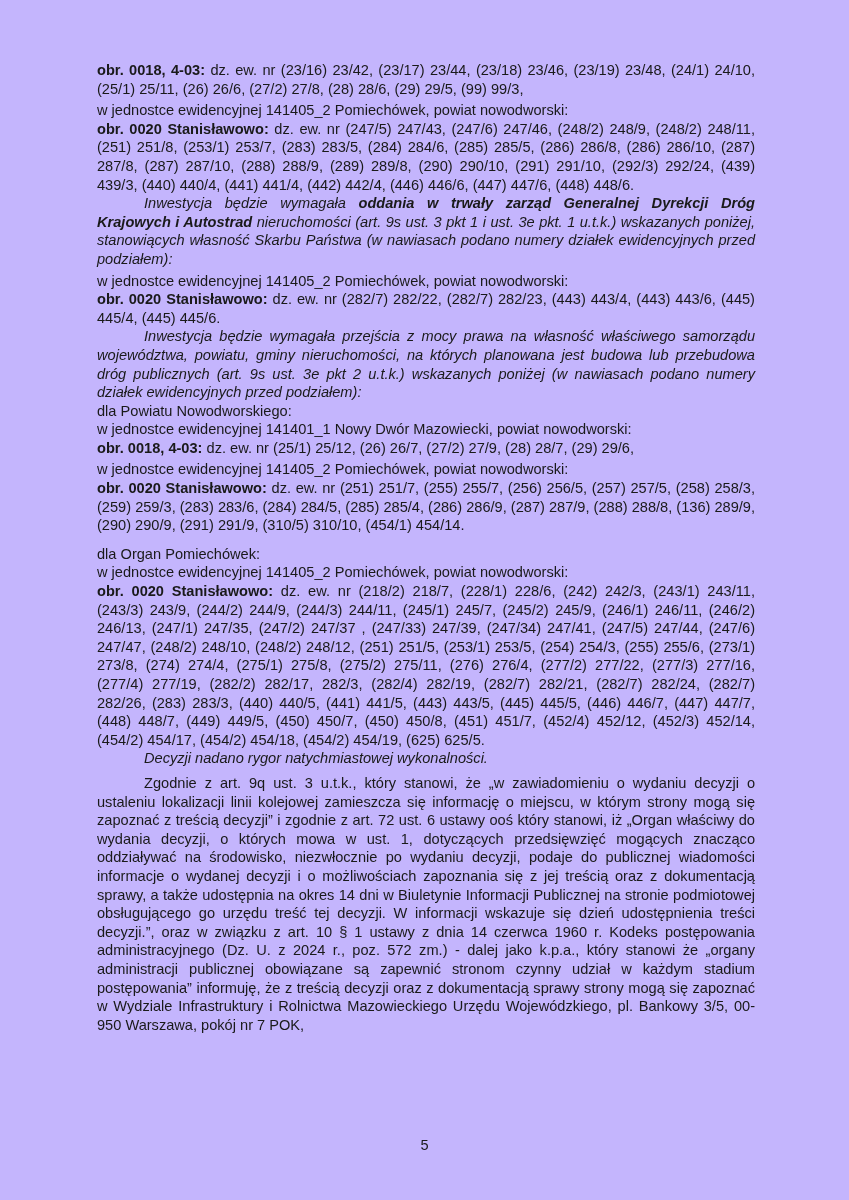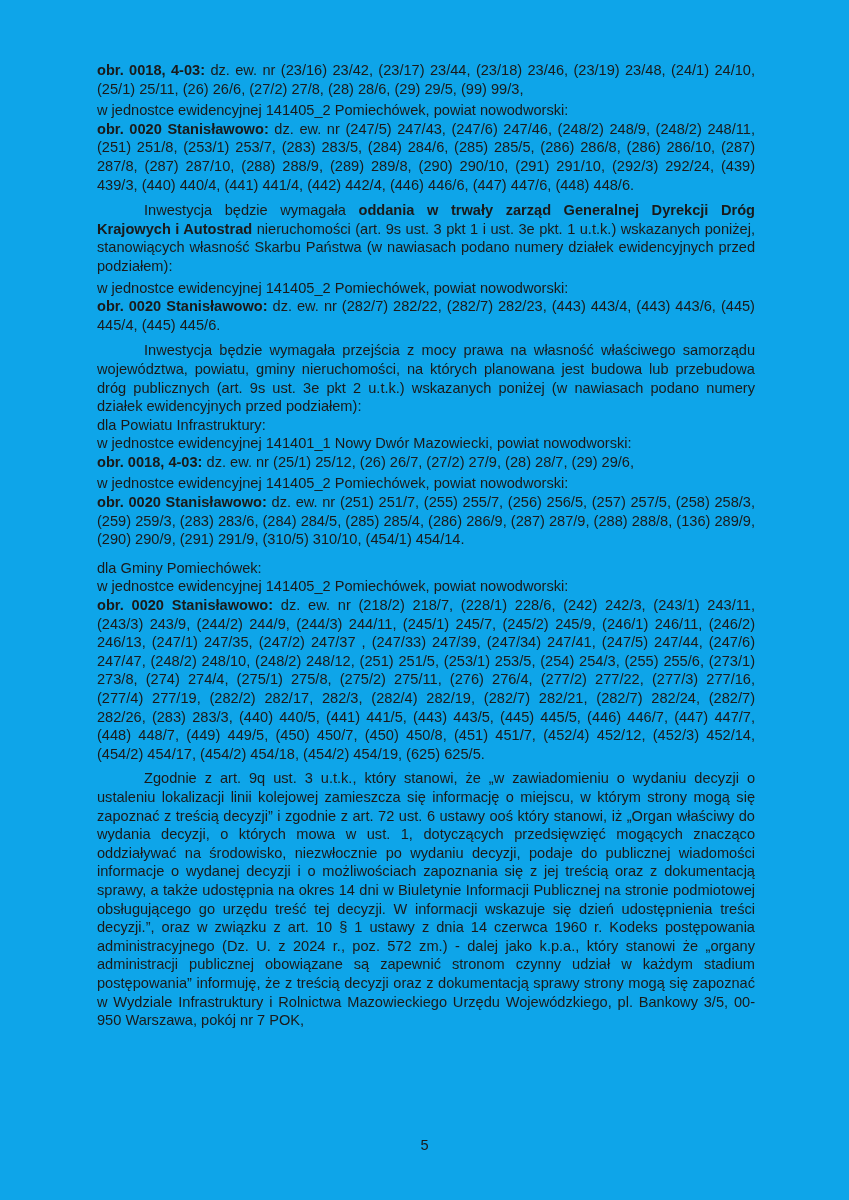--- a/index.html
+++ b/index.html
@@ -5,40 +5,40 @@
   html, body {
     margin: 0;
     padding: 0;
     background: #e8e8e8;
   }
   .page {
     position: relative;
     width: 849px;
     height: 1200px;
     margin: 0 auto;
-    background: #0ea5e9;
+    background: #c4b5fd;
     overflow: hidden;
     font-family: "Liberation Sans", sans-serif;
     color: #1a1a1a;
   }
   .content {
     position: absolute;
     left: 97px;
     top: 61px;
     width: 658px;
     font-size: 14.6px;
     line-height: 18.6px;
     text-align: justify;
   }
   p.blk { margin: 0; padding: 0; }
   p.header       { margin-top: 3px; }
   p.header-tight { margin-top: 0; }
   p.label        { margin-top: 0; }
   p.label-gap    { margin-top: 10px; }
-  p.para         { margin-top: 7px; text-indent: 47px; }
+  p.para         { text-indent: 47px; font-style: italic; }
   p.para-tight   { margin-top: 6px;  text-indent: 47px; }
   .b { font-weight: 700; }
   .u { }
   .footer {
     position: absolute;
     left: 0;
     top: 1136px;
     width: 849px;
     text-align: center;
     font-size: 14.6px;
@@ -50,24 +50,25 @@
 
 <div class="page">
   <div class="content" id="doc-content">
       <p class="blk list"><span class="b">obr. 0018, 4-03:</span><span> dz. ew. nr (23/16) 23/42, (23/17) 23/44, (23/18) 23/46, (23/19) 23/48, (24/1) 24/10, (25/1) 25/11, (26) 26/6, (27/2) 27/8, (28) 28/6, (29) 29/5, (99) 99/3,</span></p>
       <p class="blk header"><span class="u">w jednostce ewidencyjnej 141405_2 Pomiechówek, powiat nowodworski:</span></p>
       <p class="blk list"><span class="b">obr. 0020 Stanisławowo:</span><span> dz. ew. nr (247/5) 247/43, (247/6) 247/46, (248/2) 248/9, (248/2) 248/11, (251) 251/8, (253/1) 253/7, (283) 283/5, (284) 284/6, (285) 285/5, (286) 286/8, (286) 286/10, (287) 287/8, (287) 287/10, (288) 288/9, (289) 289/8, (290) 290/10, (291) 291/10, (292/3) 292/24, (439) 439/3, (440) 440/4, (441) 441/4, (442) 442/4, (446) 446/6, (447) 447/6, (448) 448/6.</span></p>
       <p class="blk para"><span>Inwestycja będzie wymagała </span><span class="b">oddania w trwały zarząd Generalnej Dyrekcji Dróg Krajowych i Autostrad</span><span> nieruchomości (art. 9s ust. 3 pkt 1 i ust. 3e pkt. 1 u.t.k.) wskazanych poniżej, stanowiących własność Skarbu Państwa (w nawiasach podano numery działek ewidencyjnych przed podziałem):</span></p>
       <p class="blk header"><span class="u">w jednostce ewidencyjnej 141405_2 Pomiechówek, powiat nowodworski:</span></p>
       <p class="blk list"><span class="b">obr. 0020 Stanisławowo:</span><span> dz. ew. nr (282/7) 282/22, (282/7) 282/23, (443) 443/4, (443) 443/6, (445) 445/4, (445) 445/6.</span></p>
       <p class="blk para"><span>Inwestycja będzie wymagała przejścia z mocy prawa na własność właściwego samorządu województwa, powiatu, gminy nieruchomości, na których planowana jest budowa lub przebudowa dróg publicznych (art. 9s ust. 3e pkt 2 u.t.k.) wskazanych poniżej (w nawiasach podano numery działek ewidencyjnych przed podziałem):</span></p>
-      <p class="blk label"><span>dla Powiatu Infrastruktury:</span></p>
+      <p class="blk label"><span>dla Powiatu Nowodworskiego:</span></p>
       <p class="blk header-tight"><span class="u">w jednostce ewidencyjnej 141401_1 Nowy Dwór Mazowiecki, powiat nowodworski:</span></p>
       <p class="blk list"><span class="b">obr. 0018, 4-03:</span><span> dz. ew. nr (25/1) 25/12, (26) 26/7, (27/2) 27/9, (28) 28/7, (29) 29/6,</span></p>
       <p class="blk header"><span class="u">w jednostce ewidencyjnej 141405_2 Pomiechówek, powiat nowodworski:</span></p>
       <p class="blk list"><span class="b">obr. 0020 Stanisławowo:</span><span> dz. ew. nr (251) 251/7, (255) 255/7, (256) 256/5, (257) 257/5, (258) 258/3, (259) 259/3, (283) 283/6, (284) 284/5, (285) 285/4, (286) 286/9, (287) 287/9, (288) 288/8, (136) 289/9, (290) 290/9, (291) 291/9, (310/5) 310/10, (454/1) 454/14.</span></p>
-      <p class="blk label-gap"><span>dla Gminy Pomiechówek:</span></p>
+      <p class="blk label-gap"><span>dla Organ Pomiechówek:</span></p>
       <p class="blk header-tight"><span class="u">w jednostce ewidencyjnej 141405_2 Pomiechówek, powiat nowodworski:</span></p>
       <p class="blk list"><span class="b">obr. 0020 Stanisławowo:</span><span> dz. ew. nr (218/2) 218/7, (228/1) 228/6, (242) 242/3, (243/1) 243/11, (243/3) 243/9, (244/2) 244/9, (244/3) 244/11, (245/1) 245/7, (245/2) 245/9, (246/1) 246/11, (246/2) 246/13, (247/1) 247/35, (247/2) 247/37 , (247/33) 247/39, (247/34) 247/41, (247/5) 247/44, (247/6) 247/47, (248/2) 248/10, (248/2) 248/12, (251) 251/5, (253/1) 253/5, (254) 254/3, (255) 255/6, (273/1) 273/8, (274) 274/4, (275/1) 275/8, (275/2) 275/11, (276) 276/4, (277/2) 277/22, (277/3) 277/16, (277/4) 277/19, (282/2) 282/17, 282/3, (282/4) 282/19, (282/7) 282/21, (282/7) 282/24, (282/7) 282/26, (283) 283/3, (440) 440/5, (441) 441/5, (443) 443/5, (445) 445/5, (446) 446/7, (447) 447/7, (448) 448/7, (449) 449/5, (450) 450/7, (450) 450/8, (451) 451/7, (452/4) 452/12, (452/3) 452/14, (454/2) 454/17, (454/2) 454/18, (454/2) 454/19, (625) 625/5.</span></p>
+      <p class="blk para"><span>Decyzji nadano rygor natychmiastowej wykonalności.</span></p>
       <p class="blk para-tight"><span>Zgodnie z art. 9q ust. 3 u.t.k., który stanowi, że „w zawiadomieniu o wydaniu decyzji o ustaleniu lokalizacji linii kolejowej zamieszcza się informację o miejscu, w którym strony mogą się zapoznać z treścią decyzji” i zgodnie z art. 72 ust. 6 ustawy ooś który stanowi, iż „Organ właściwy do wydania decyzji, o których mowa w ust. 1, dotyczących przedsięwzięć mogących znacząco oddziaływać na środowisko, niezwłocznie po wydaniu decyzji, podaje do publicznej wiadomości informacje o wydanej decyzji i o możliwościach zapoznania się z jej treścią oraz z dokumentacją sprawy, a także udostępnia na okres 14 dni w Biuletynie Informacji Publicznej na stronie podmiotowej obsługującego go urzędu treść tej decyzji. W informacji wskazuje się dzień udostępnienia treści decyzji.”, oraz w związku z art. 10 § 1 ustawy z dnia 14 czerwca 1960 r. Kodeks postępowania administracyjnego (Dz. U. z 2024 r., poz. 572 zm.) - dalej jako k.p.a., który stanowi że „organy administracji publicznej obowiązane są zapewnić stronom czynny udział w każdym stadium postępowania” informuję, że z treścią decyzji oraz z dokumentacją sprawy strony mogą się zapoznać w Wydziale Infrastruktury i Rolnictwa Mazowieckiego Urzędu Wojewódzkiego, pl. Bankowy 3/5, 00-950 Warszawa, pokój nr 7 POK,</span></p>
     </div>
   <div class="footer">5</div>
 </div>
 
 </body></html>

